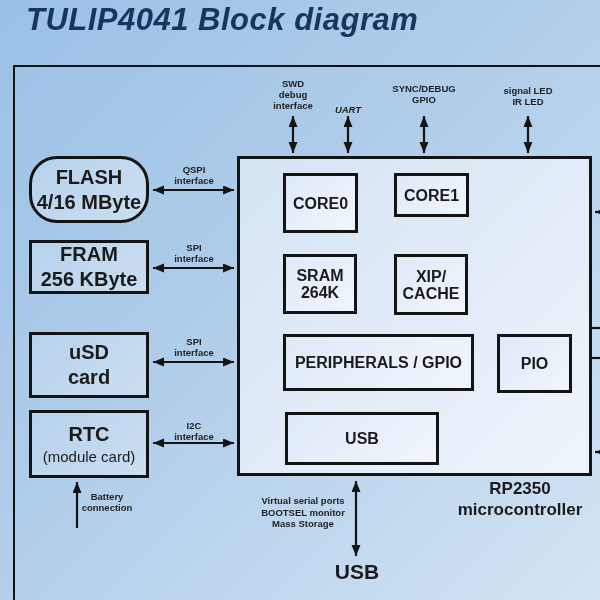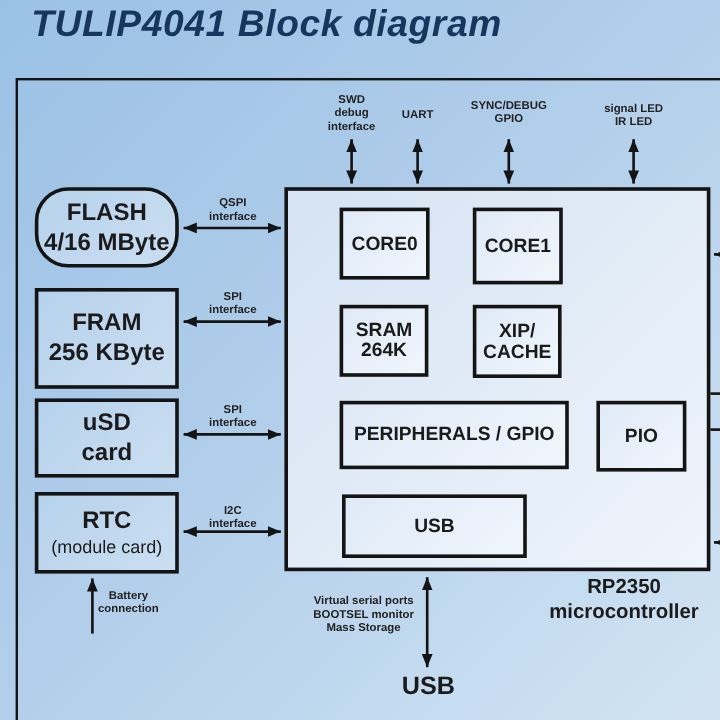--- a/index.html
+++ b/index.html
@@ -19,51 +19,51 @@
   }
   .lbox {
     position:absolute; left:29px; width:120px; box-sizing:border-box;
     border:3px solid var(--line-color,#141414);
     background:linear-gradient(135deg, var(--left-fill-a,#b6d2ec), var(--left-fill-b,#cbdef1));
     display:flex; flex-direction:column; align-items:center; justify-content:center; text-align:center;
   }
   .lbox .big { font-size:20px; font-weight:bold; line-height:25px; }
   .lbox .small-normal { font-size:15px; font-weight:normal; line-height:19px; }
   .flash { top:156px; height:67px;border-radius:28px; }
-  .fram  { top:240px; height:84px; }
+  .fram  { top:240px; height:54px; }
   .usd   { top:332px; height:66px; }
   .rtc   { top:410px; height:68px; }
   .soc {
     position:absolute; left:237px; top:156px; width:355px; height:320px; box-sizing:border-box;
     border:3px solid var(--line-color,#141414);
     background:linear-gradient(135deg, var(--soc-fill-a,#d5e3f3), var(--soc-fill-b,#eef4fb));
   }
   .ibox {
     position:absolute; box-sizing:border-box;
     border:3px solid var(--line-color,#141414);
     background:linear-gradient(135deg, var(--inner-fill-a,#dfeaf7), var(--inner-fill-b,#f0f5fc));
     display:flex; flex-direction:column; align-items:center; justify-content:center;
     font-weight:bold; font-size:16px; line-height:17px; text-align:center;
   }
   .core0  { left:283px; top:173px; width:75px;  height:60px; }
-  .core1  { left:394px; top:173px; width:75px;  height:64px; }
+  .core1  { left:394px; top:173px; width:75px;  height:44px; }
   .sram   { left:283px; top:254px; width:74px;  height:60px; }
   .xip    { left:394px; top:254px; width:74px;  height:61px; }
   .periph { left:283px; top:334px; width:191px; height:57px; }
   .pio    { left:497px; top:334px; width:75px;  height:59px; }
   .usbbox { left:285px; top:412px; width:154px; height:53px; }
   .slabel {
     position:absolute; text-align:center; font-weight:bold; font-size:9.5px;
     line-height:10.5px; color:#222;
   }
   .buslabel { left:152px; width:84px; }
   .qspi-l { top:165px; } .spifram-l { top:243px; } .spiusd-l { top:337px; } .i2c-l { top:421px; }
   .toplabel { width:110px; line-height:11px; }
   .swd-l  { left:238px; top:78px; }
-  .uart-l { left:293px; top:90px; }
+  .uart-l { left:293px; top:104px;font-style:italic; }
   .sync-l { left:369px; top:83px; }
   .led-l  { left:473px; top:85px; }
   .rp-label {
     position:absolute; left:435px; top:478px; width:170px; text-align:center;
     font-weight:bold; font-size:17px; line-height:21px;
   }
   .bootsel { left:237px; top:495px; width:132px; line-height:11.5px; }
   .usb-label {
     position:absolute; left:317px; top:560px; width:80px; text-align:center;
     font-weight:bold; font-size:21px;

